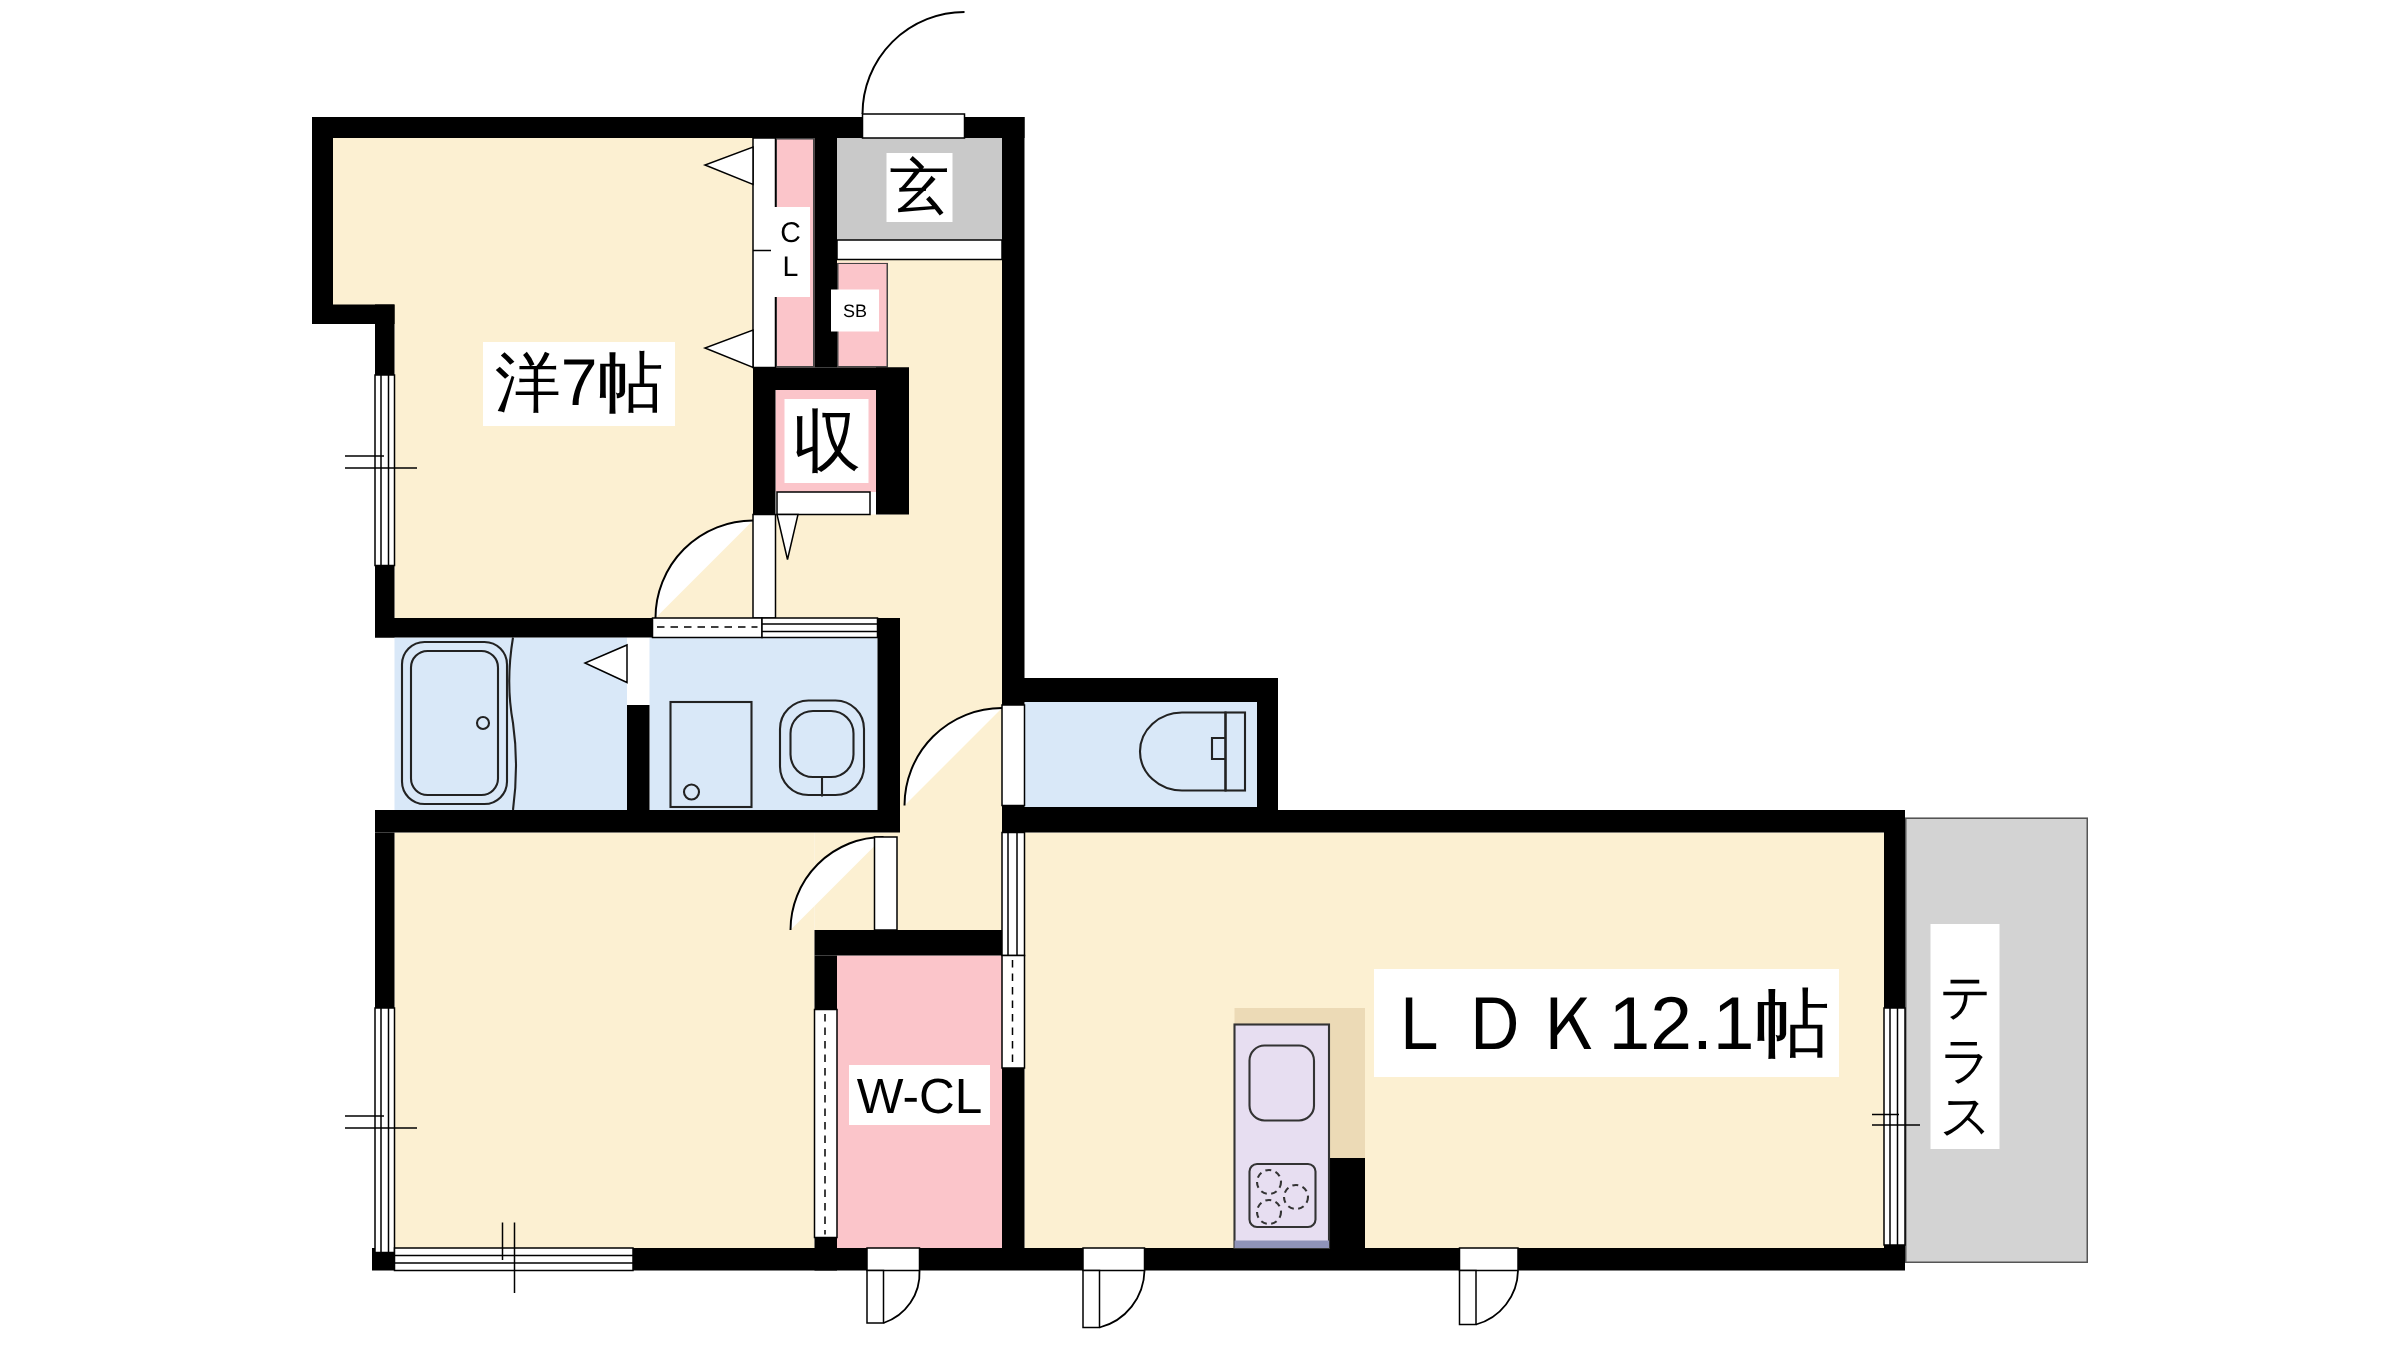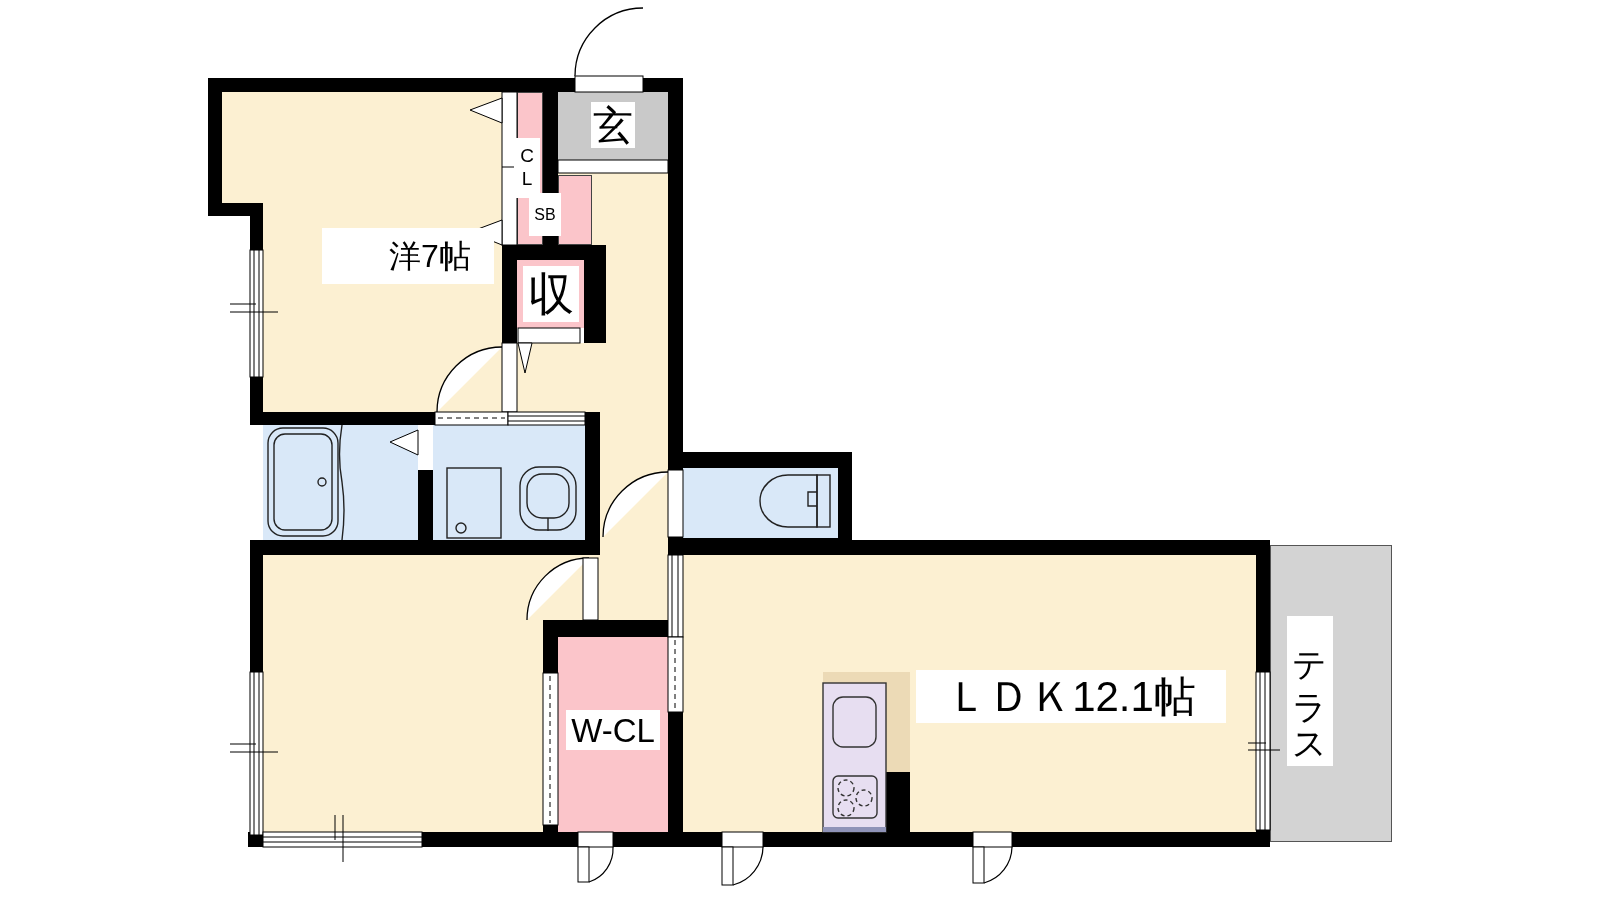--- a/index.html
+++ b/index.html
@@ -211,22 +211,22 @@
       <g fill="none" stroke="#333" stroke-width="1.4">
         <rect x="833" y="776" width="44" height="42" rx="5"></rect>
         <circle cx="846" cy="788" r="8" stroke-dasharray="4 3"></circle>
         <circle cx="864" cy="798" r="8" stroke-dasharray="4 3"></circle>
         <circle cx="846" cy="808" r="8" stroke-dasharray="4 3"></circle>
       </g>
       <rect x="823" y="827" width="63" height="5" fill="#8f93b8"></rect>
     </g>
   </svg>
 
-  <div class="label" style="left:322px;top:228px;width:128px;height:56px;font-size:32px;padding-left:44px;">洋7帖</div>
+  <div class="label" style="left:322px;top:228px;width:128px;height:56px;font-size:44px;">洋7帖</div>
   <div class="label" style="left:591px;top:102px;width:44px;height:46px;font-size:40px;">玄</div>
   <div class="label vtext" style="left:514px;top:138px;width:26px;height:60px;font-size:19px;">CL</div>
-  <div class="label" style="left:529px;top:193px;width:32px;height:43px;font-size:16px;">SB</div>
+  <div class="label" style="left:554px;top:193px;width:32px;height:28px;font-size:12px;">SB</div>
   <div class="label" style="left:523px;top:266px;width:56px;height:56px;font-size:46px;">収</div>
   <div class="label" style="left:566px;top:710px;width:94px;height:40px;font-size:33px;">W-CL</div>
-  <div class="label" style="left:916px;top:670px;width:310px;height:53px;font-size:42px;">ＬＤＫ12.1帖</div>
+  <div class="label" style="left:916px;top:646px;width:310px;height:72px;font-size:50px;">ＬＤＫ12.1帖</div>
   <div class="label vtext" style="left:1287px;top:616px;width:46px;height:150px;font-size:34px;">テラス</div>
 
 </div>
 
 </body></html>

